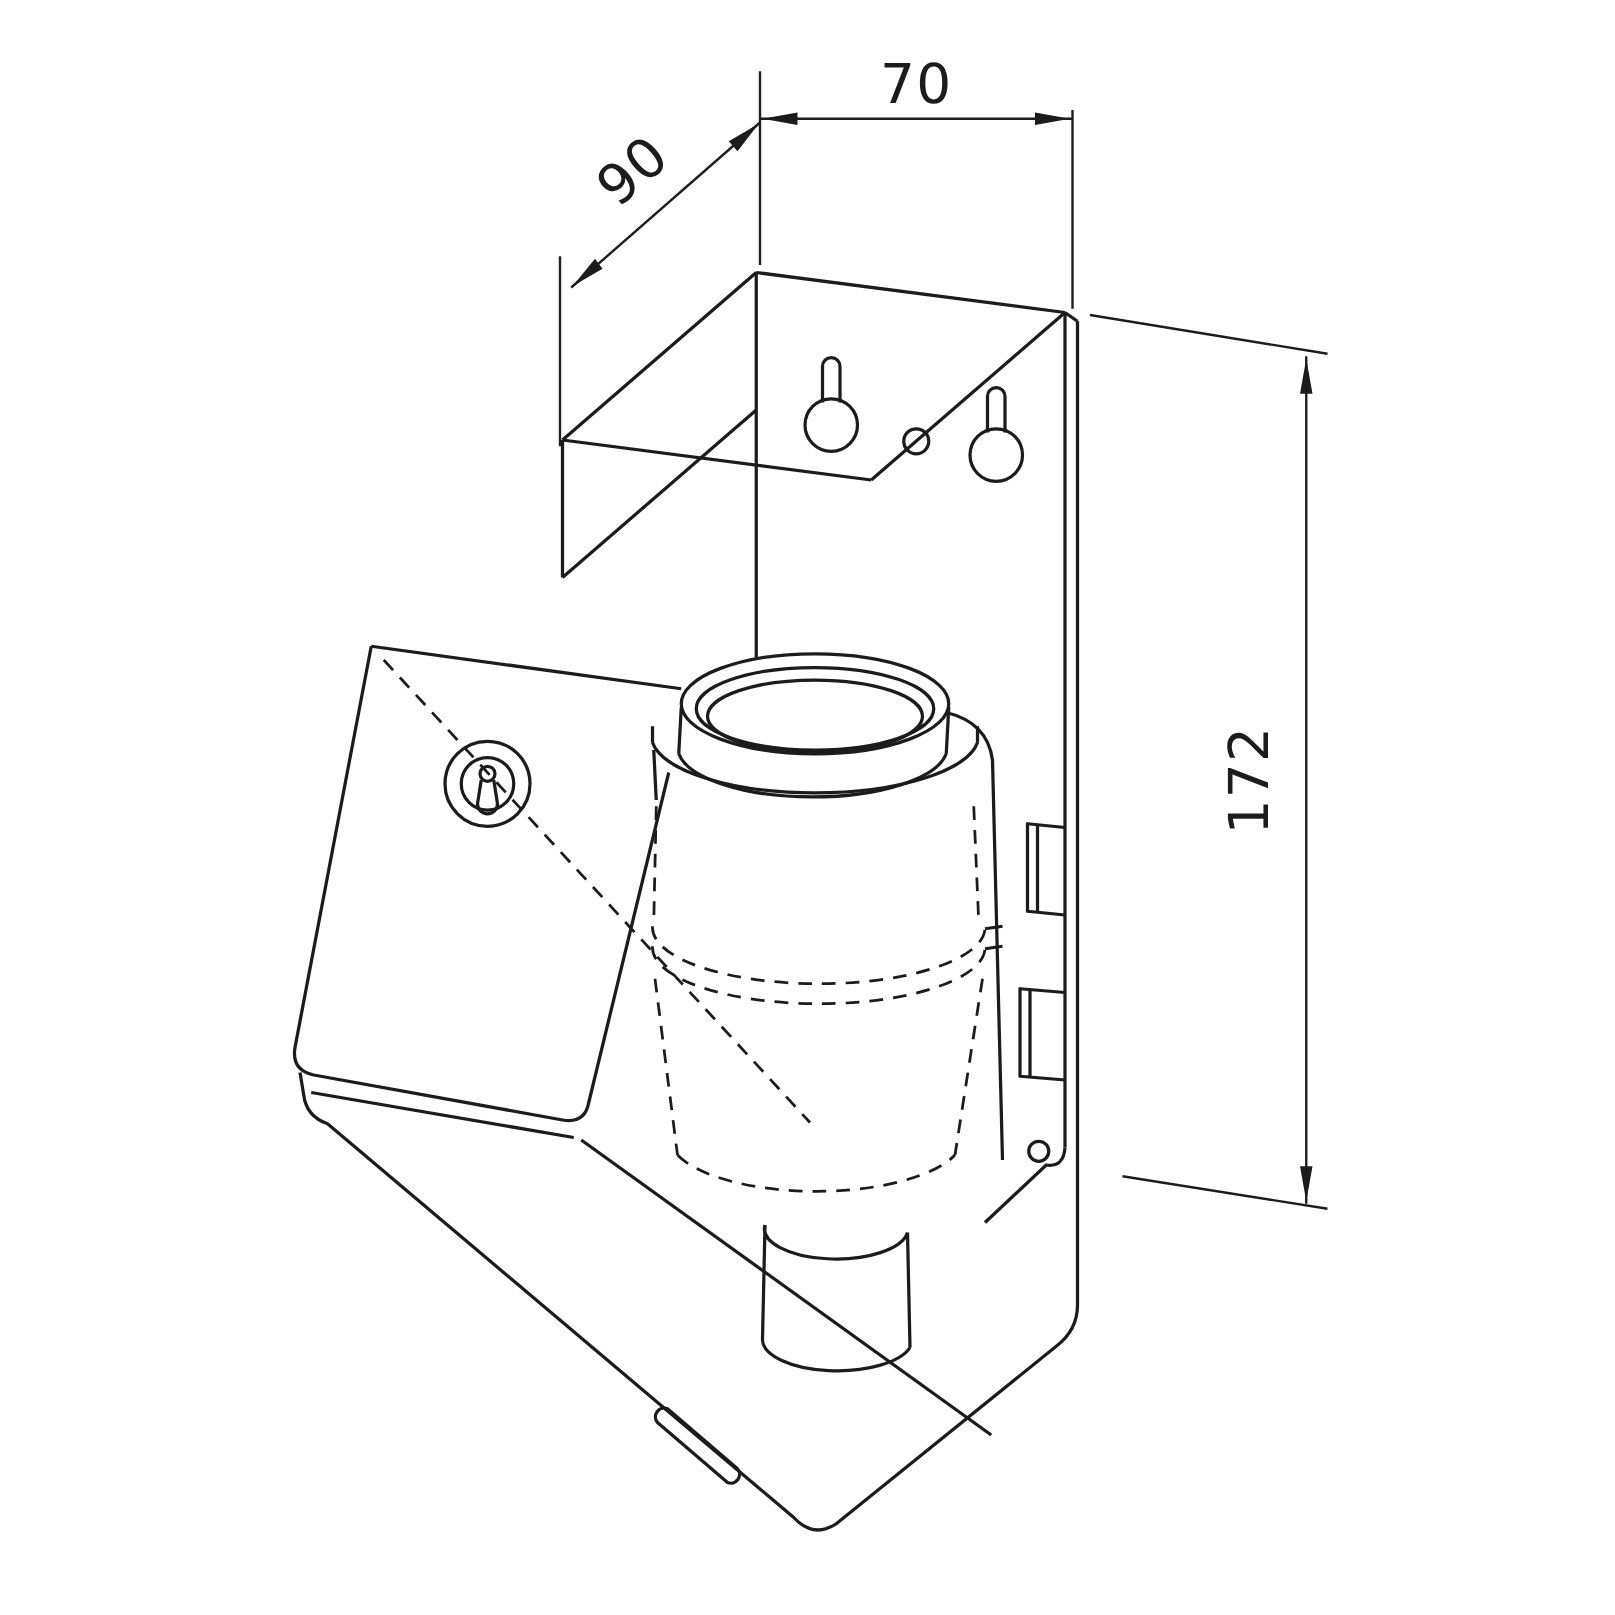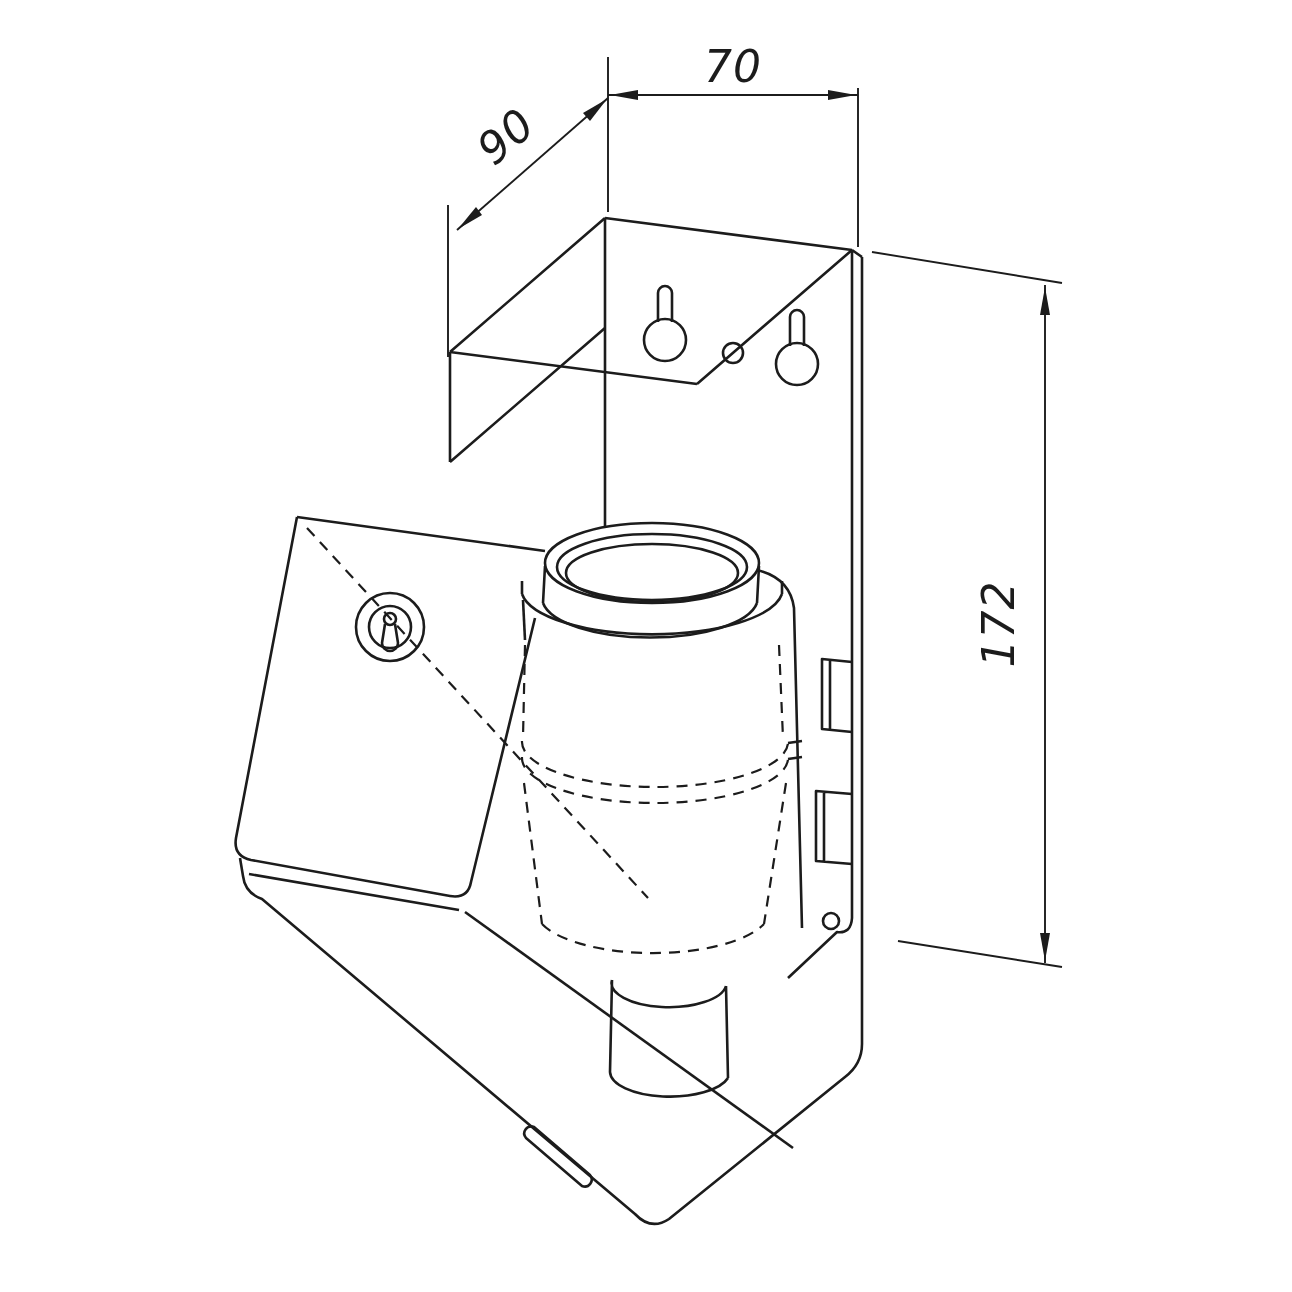--- a/index.html
+++ b/index.html
@@ -9,21 +9,20 @@
     width: 1292px;
     height: 1292px;
     overflow: hidden;
     font-family: "DejaVu Sans", sans-serif;
   }
   .drawing-wrap {
     position: relative;
     width: 1292px;
     height: 1116px;
     background: #ffffff;
-    font-style: italic;
   }
   svg { display: block; }
   .obj  { fill: none; stroke: #1c1c1c; stroke-width: 2.6; stroke-linejoin: round; }
   .thin { fill: none; stroke: #1c1c1c; stroke-width: 1.9; }
   .hid  { fill: none; stroke: #1c1c1c; stroke-width: 2.2; stroke-dasharray: 11 8; stroke-linejoin: round; }
   .arr  { fill: #1c1c1c; stroke: none; }
   .dimtext {
     fill: #1c1c1c;
     font-family: "DejaVu Sans", sans-serif;
     font-size: 44px;

